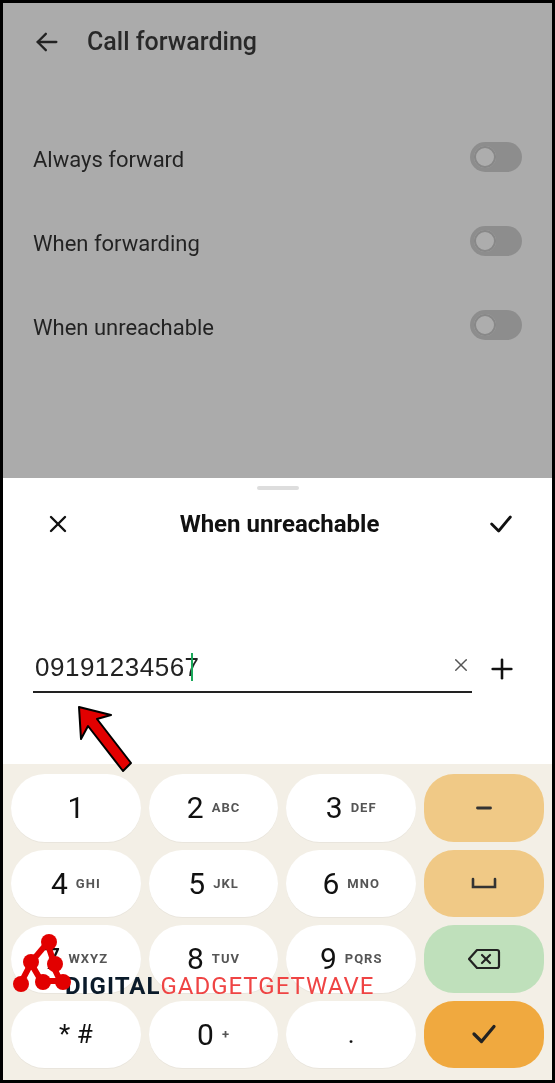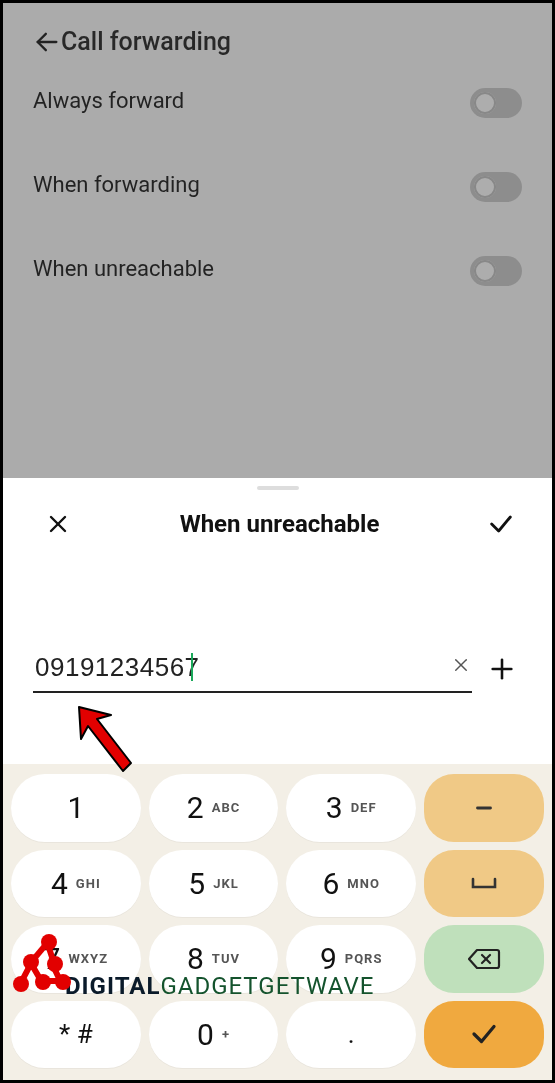--- a/index.html
+++ b/index.html
@@ -9,27 +9,27 @@
   }
   .scrim {
     position: absolute; inset: 0; background: rgba(60,60,60,0.42); z-index: 5; pointer-events: none;
     height: 475px;
   }
   
   .bg {
     position: absolute; left: 0; top: 0; right: 0; height: 475px; background:#fcfcfc; padding: 0;
   }
   .bg-header {
-    display: flex; align-items: center; padding: 24px 28px 24px 30px;
+    display: flex; align-items: center; gap: 26px; padding: 24px 28px 24px 30px;
   }
   .bg-header .back-ic svg { display:block; }
   .bg-title { font-size: 25px; font-weight: 500; color:#1a1a1a; }
   .bg-list { padding: 8px 30px 0 30px; }
   .bg-row {
-    display: flex; justify-content: space-between; align-items: flex-start; height: 84px;
+    display: flex; justify-content: space-between; align-items: flex-end; height: 84px;
   }
   .bg-row .label { font-size: 22px; color:#111; }
   .toggle {
     width: 52px; height: 30px; border-radius: 15px; background:#c9c9c9; position:relative;
   }
   .toggle::after{
     content:""; position:absolute; left:4px; top:4px; width:22px; height:22px; border-radius:50%;
     background:#fff; box-shadow:inset 0 0 0 2px #bfbfbf;
   }
   
@@ -85,21 +85,21 @@
   .fn.confirm{ background:#f0a93f; }
   
   .wm{
     position:absolute; left:10px; bottom:80px; z-index:30; pointer-events:none;
     display:flex; align-items:flex-end; gap:0;
   }
   .wm-logo{ position:relative; width:56px; height:60px; margin-bottom:6px; margin-right:-4px;}
   .wm-dot{ position:absolute; width:16px; height:16px; background:#e20000; border-radius:50%; }
   .wm-bar{ position:absolute; width:6px; background:#e20000; border-radius:3px; transform-origin:center; }
   .wm-text{ font-size:24px; font-weight:700; letter-spacing:1px; color:#0a1a2a; }
-  .wm-text .light{ font-weight:400; color:#14532d; }
+  .wm-text .light{ font-weight:400; color:#ef4444; }
 </style>
 </head>
 <body>
 
 <div class="frame">
 
   <div class="bg">
     <div class="bg-header">
       <span class="back-ic">
         <svg width="28" height="28" viewBox="0 0 24 24" fill="none" stroke="#111" stroke-width="2" stroke-linecap="round" stroke-linejoin="round">

